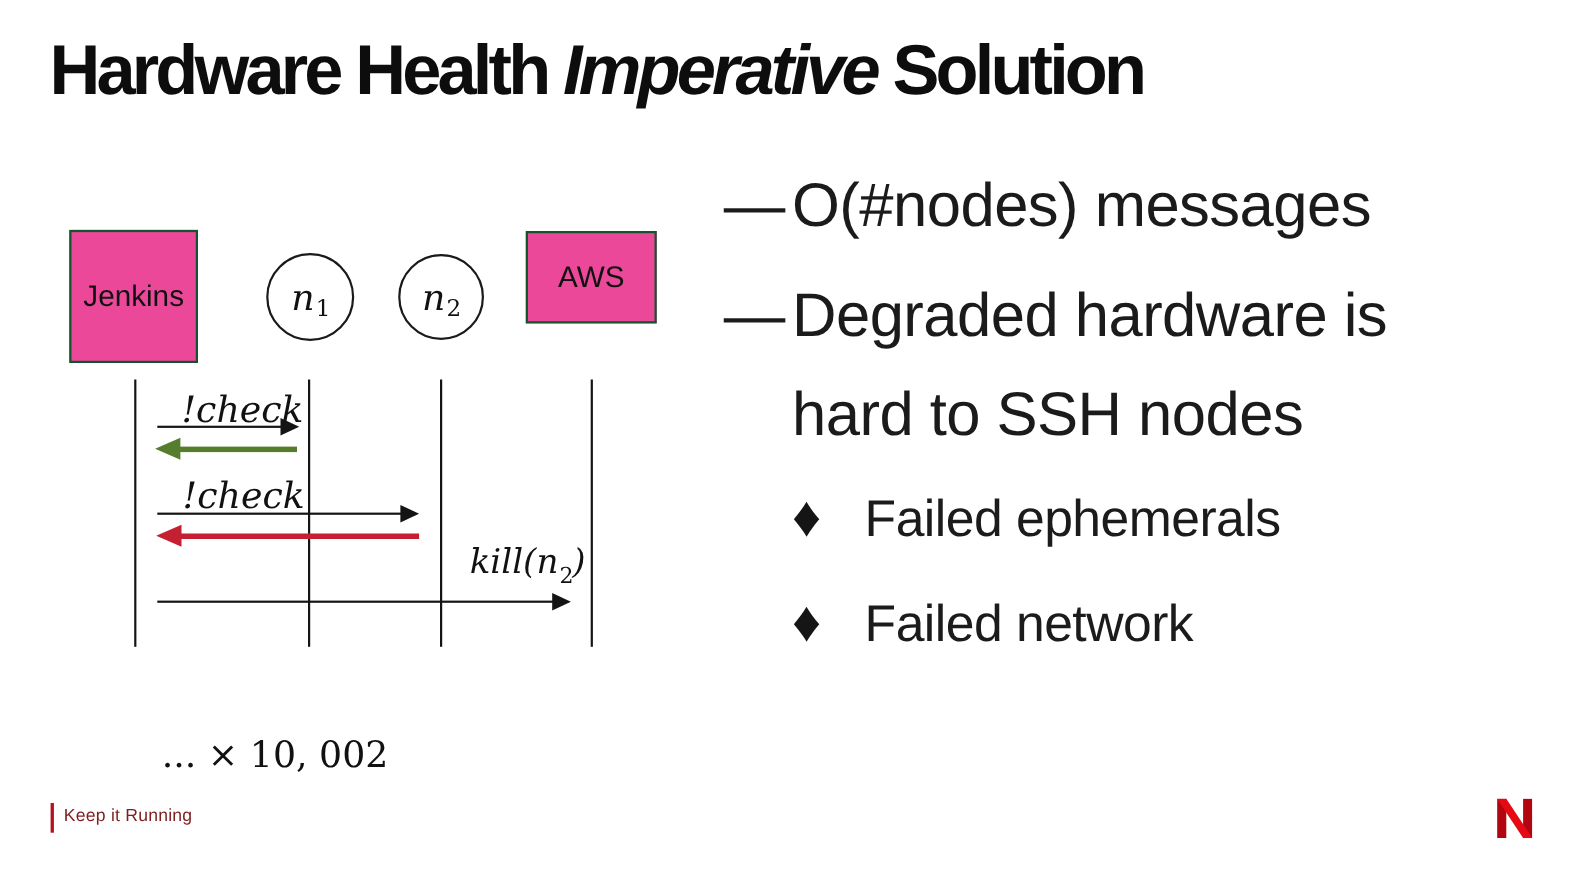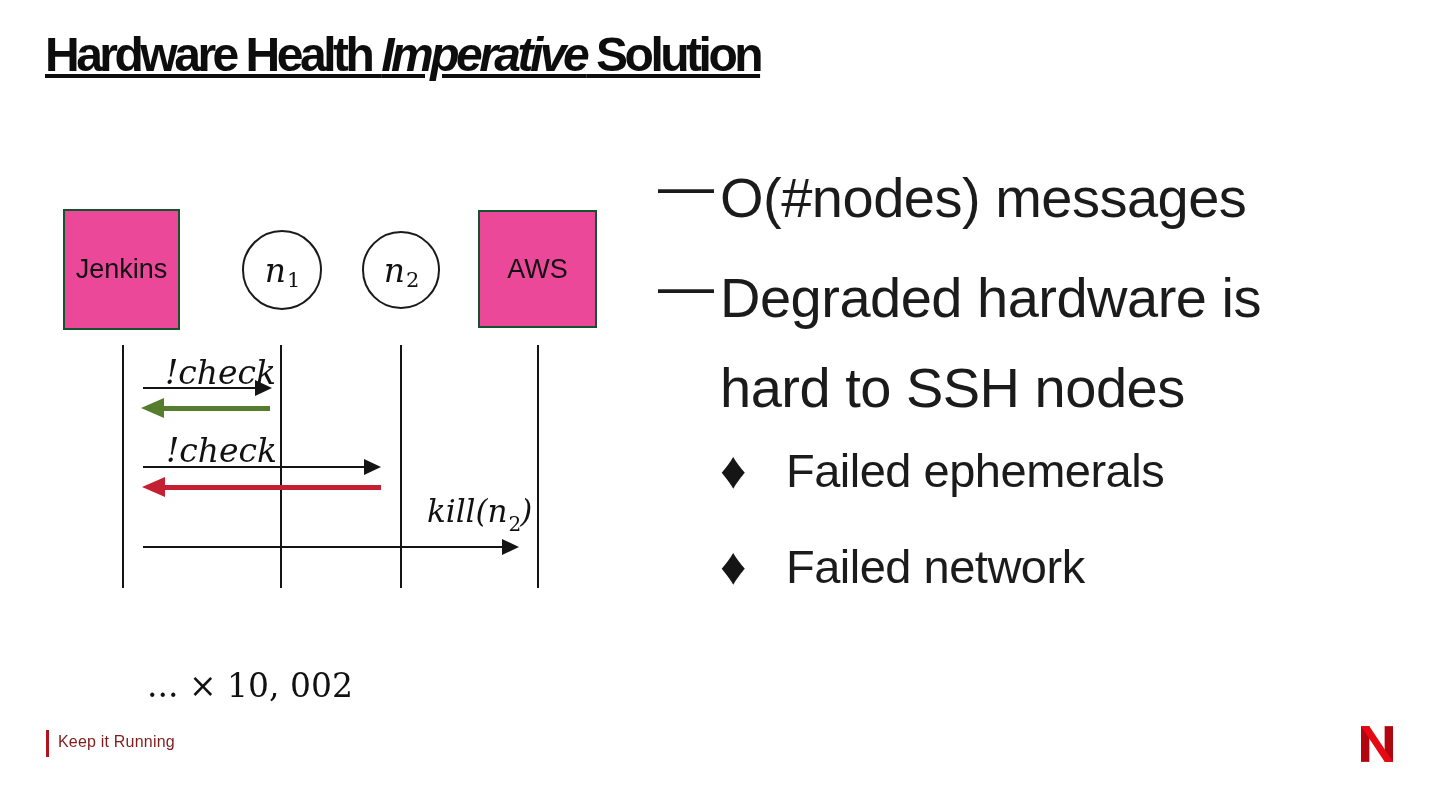--- a/index.html
+++ b/index.html
@@ -3,39 +3,39 @@
 <meta charset="utf-8">
 <style>
   html,body{margin:0;padding:0;background:#e8e8e8;}
   .slide{
     position:relative;width:1440px;height:810px;background:#ffffff;
     font-family:"Liberation Sans",sans-serif;overflow:hidden;color:#111;
   }
   
   .title{
     position:absolute;left:45px;top:30px;margin:0;
-    font-size:48px;font-weight:800;letter-spacing:-3.5px;color:#0d0d0d;
-    white-space:nowrap;line-height:1.05;text-decoration:underline;
+    font-size:64px;font-weight:800;letter-spacing:-3.5px;color:#0d0d0d;
+    white-space:nowrap;line-height:1.05;
   }
   .title em{font-style:italic;}
   
   .diagram{position:absolute;left:0;top:0;width:660px;height:810px;}
   .actor-rect{
     position:absolute;border:2px solid #14532d;background:#ec4899;
     display:flex;align-items:center;justify-content:center;
     font-size:27px;color:#111;box-sizing:border-box;
   }
   .actor-circle{
     position:absolute;border:2px solid #1a1a1a;border-radius:50%;background:#fff;
     display:flex;align-items:center;justify-content:center;box-sizing:border-box;
   }
   .mathvar{font-family:"DejaVu Serif","Liberation Serif",serif;font-style:italic;font-size:33px;color:#111;}
   .mathsub{font-family:"DejaVu Serif","Liberation Serif",serif;font-style:normal;font-size:21px;position:relative;top:10px;left:1px;}
   .jenkins{left:63px;top:209px;width:117px;height:121px;}
-  .aws{left:478px;top:210px;width:119px;height:118px;}
+  .aws{left:478px;top:210px;width:119px;height:84px;}
   .n1{left:242px;top:230px;width:80px;height:80px;}
   .n2{left:362px;top:231px;width:78px;height:78px;}
   .lifeline{position:absolute;width:2px;background:#141414;top:345px;height:243px;}
   .ll1{left:122px;} .ll2{left:280px;} .ll3{left:400px;} .ll4{left:537px;}
   .msg-label{
     position:absolute;font-family:"DejaVu Serif","Liberation Serif",serif;
     font-style:italic;font-size:33px;color:#111;white-space:nowrap;line-height:1;
   }
   .check1{left:165px;top:356px;}
   .check2{left:166px;top:434px;}
@@ -55,21 +55,21 @@
     font-family:"DejaVu Serif","Liberation Serif",serif;font-size:33px;color:#111;
     white-space:nowrap;
   }
   
   .bullets{position:absolute;left:658px;top:0;width:700px;height:810px;}
   .brow{position:absolute;left:0;width:700px;line-height:1.08;color:#1b1b1b;white-space:nowrap;}
   .b-lg{font-size:56px;letter-spacing:-0.5px;}
   .b-sm{font-size:47px;letter-spacing:-0.5px;}
   .r1{top:156px;} .r2{top:256px;} .r3{top:346px;} .r4{top:446px;} .r5{top:542px;}
   .marker{position:absolute;left:0;top:0;}
-  .btext{position:absolute;left:62px;top:12px;text-align:right;}
+  .btext{position:absolute;left:62px;top:0;text-align:right;}
   .diamond{position:absolute;left:62px;top:-4px;font-size:52px;color:#151515;}
   .btext-sub{position:absolute;left:128px;top:0;}
   
   .footer-bar{position:absolute;left:46px;top:730px;width:3px;height:27px;background:#b1121b;}
   .footer-label{position:absolute;left:58px;top:733px;font-size:16px;color:#7f1d1d;letter-spacing:0.2px;}
   .netflix-logo{position:absolute;left:1361px;top:726px;width:32px;height:36px;}
 </style>
 </head>
 <body>
 

